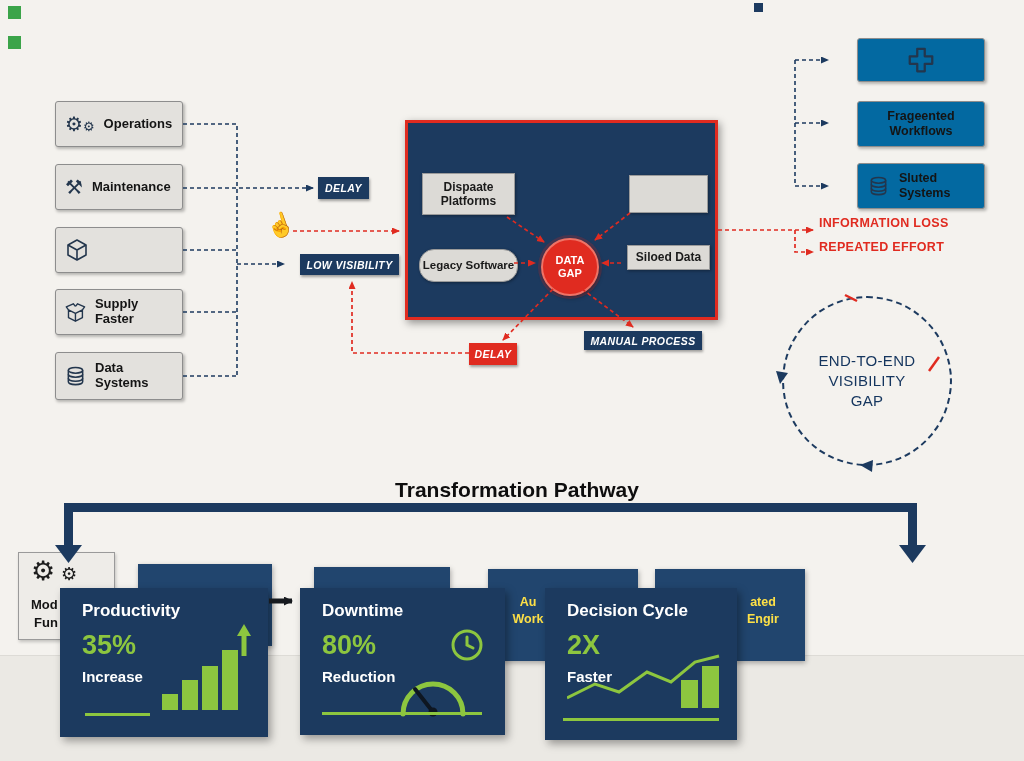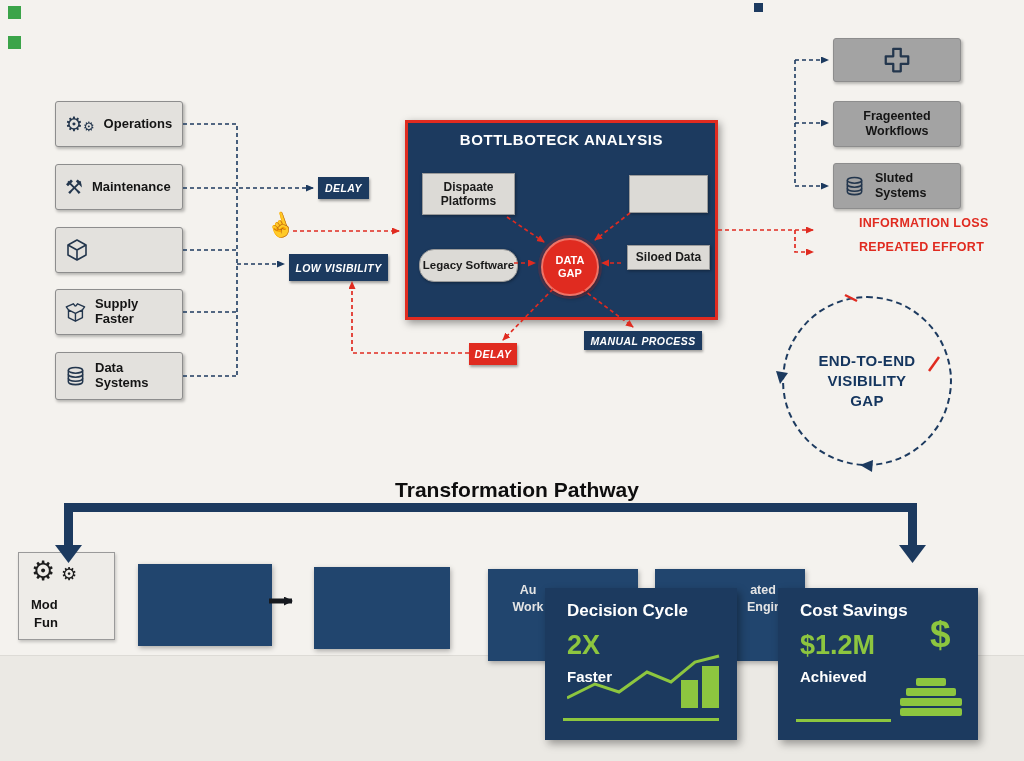--- a/index.html
+++ b/index.html
@@ -35,48 +35,48 @@
                 display:flex; align-items:center; justify-content:center; text-align:center;
                 color:#ffffff; font-weight:bold; font-size:11px; line-height:1.15;
                 box-shadow:0 0 0 3px rgba(224,43,32,.22), 1px 2px 4px rgba(0,0,0,.4); }
 
   .badge { position:absolute; display:flex; align-items:center; justify-content:center;
            color:#ffffff; font-weight:bold; font-size:10.5px; letter-spacing:.4px;
            box-shadow:1px 1.5px 2.5px rgba(0,0,0,.35);font-style:italic; }
   .badge.navy { background:#1c3a5f; }
   .badge.red  { background:#e02b20; }
 
-  .out-box { position:absolute; left:833px; width:128px; background:#a3a3a3;
+  .out-box { position:absolute; left:857px; width:128px; background:#0369a1;
              border:1.5px solid #8d8d8d; border-radius:3px;
              box-shadow:1.5px 2px 3px rgba(0,0,0,.25);
              display:flex; align-items:center; padding:0 10px; }
   .out-label { font-weight:bold; font-size:12.5px; color:#141414; line-height:1.2; }
-  .warning { position:absolute; color:#e02b20; font-weight:bold; font-size:12.5px; letter-spacing:.3px;margin-left:40px; }
+  .warning { position:absolute; color:#e02b20; font-weight:bold; font-size:12.5px; letter-spacing:.3px; }
 
   .cycle { position:absolute; left:782px; top:296px; width:170px; height:170px;
            border:2px dashed #1c3a5f; border-radius:50%;
            display:flex; align-items:center; justify-content:center; text-align:center;
-           color:#14355e; font-weight:bold; font-size:15px; line-height:1.35; letter-spacing:.3px; }
+           color:#14355e; font-weight:normal; font-size:15px; line-height:1.35; letter-spacing:.3px; }
 
   .hand { position:absolute; left:266px; top:212px; font-size:23px; color:#2b2b2b;
           transform:rotate(-18deg); }
 
   .pathway-title { position:absolute; left:332px; top:478px; width:370px; text-align:center;
                    font-weight:bold; font-size:21px; color:#0e0e0e; }
 
   .side-box { position:absolute; left:18px; top:552px; width:97px; height:88px;
               background:#eeece8; border:1.5px solid #9a9a9a;
               box-shadow:1px 2px 3px rgba(0,0,0,.2); z-index:0; }
   .side-gear-lg { position:absolute; left:12px; top:2px; font-size:27px; color:#1d1d1d; }
   .side-gear-sm { position:absolute; left:42px; top:10px; font-size:18px; color:#1d1d1d; }
   .side-line { position:absolute; font-weight:bold; font-size:13px; color:#141414; }
 
   .back-card { position:absolute; background:#21456e; box-shadow:1px 2px 5px rgba(0,0,0,.3); z-index:1; }
-  .fragment { position:absolute; color:#e5e5e5; font-weight:bold; font-size:12.5px;
-              line-height:1.35; width:60px; text-align:center; }
+  .fragment { position:absolute; color:#fde047; font-weight:bold; font-size:12.5px;
+              line-height:1.35; width:60px; text-align:center;margin-top:12px; }
 
   .card { position:absolute; background:#1c3a5f; box-shadow:3px 4px 8px rgba(0,0,0,.35); z-index:2; }
   .card-title   { position:absolute; left:22px; top:13px; color:#ffffff; font-weight:bold; font-size:17px; }
   .card-value   { position:absolute; left:22px; top:42px; color:#8dc63f; font-weight:bold; font-size:27px; }
   .card-caption { position:absolute; left:22px; top:80px; color:#ffffff; font-weight:bold; font-size:15px; }
   .card-underline { position:absolute; height:3px; background:#8dc63f; }
   .dollar-glyph { position:absolute; color:#8dc63f; font-weight:bold; font-size:37px; }
 
   .overlay { position:absolute; left:0; top:0; z-index:10; pointer-events:none; }
 </style>
@@ -120,32 +120,31 @@
       <ellipse cx="11" cy="4.5" rx="7.5" ry="3"></ellipse>
       <path d="M3.5 4.5 V16.5 a7.5 3 0 0 0 15 0 V4.5"></path>
       <path d="M3.5 8.7 a7.5 3 0 0 0 15 0"></path>
       <path d="M3.5 12.9 a7.5 3 0 0 0 15 0"></path>
     </svg>
     <span class="src-label prewrap">Data
 Systems</span>
   </div>
 
   <div class="analysis-box">
-    <div class="analysis-title">BOTTLBOTECK ANALYSIS</div>
     <div class="node prewrap" style="left:14px; top:50px; width:93px; height:42px;">Dispaate
 Platforms</div>
     <div class="node" style="left:221px; top:52px; width:79px; height:38px;"></div>
     <div class="node" style="left:11px; top:126px; width:99px; height:33px; font-size:11.5px;border-radius:15px;">Legacy Software</div>
     <div class="node" style="left:219px; top:122px; width:83px; height:25px;">Siloed Data</div>
     <div class="gap-circle prewrap">DATA
 GAP</div>
   </div>
 
   <div class="badge navy" style="left:318px; top:177px; width:51px; height:22px;">DELAY</div>
-  <div class="badge navy" style="left:289px; top:254px; width:99px; height:27px;">LOW VISIBILITY</div>
+  <div class="badge navy" style="left:300px; top:254px; width:99px; height:21px;">LOW VISIBILITY</div>
   <div class="badge red" style="left:469px; top:343px; width:48px; height:22px;">DELAY</div>
   <div class="badge navy" style="left:584px; top:331px; width:118px; height:19px;">MANUAL PROCESS</div>
 
   <div class="hand">☝</div>
 
   <div class="out-box" style="top:38px; height:44px; justify-content:center;">
     <svg width="30" height="30" viewBox="0 0 24 24" fill="none" stroke="#23364d" stroke-width="1.8" stroke-linejoin="round">
       <path d="M9 3 H15 V9 H21 V15 H15 V21 H9 V15 H3 V9 H9 Z"></path>
     </svg>
   </div>
@@ -184,47 +183,63 @@
   <div class="back-card" style="left:314px; top:567px; width:136px; height:82px;"></div>
   <div class="back-card" style="left:488px; top:569px; width:150px; height:92px;">
     <div class="fragment prewrap" style="left:10px; top:13px;">Au
 Work</div>
   </div>
   <div class="back-card" style="left:655px; top:569px; width:150px; height:92px;">
     <div class="fragment prewrap" style="left:78px; top:13px;">ated
 Engir</div>
   </div>
 
-
+  <div class="card" style="left:60px; top:588px; width:208px; height:149px;">
+    <div class="card-title">Productivity</div>
+    <div class="card-value">35%</div>
+    <div class="card-caption">Increase</div>
+    <svg style="position:absolute; right:10px; top:34px;" width="120" height="92" viewBox="0 0 120 92">
+      <rect x="24" y="72" width="16" height="16" fill="#8dc63f"></rect>
+      <rect x="44" y="58" width="16" height="30" fill="#8dc63f"></rect>
+      <rect x="64" y="44" width="16" height="44" fill="#8dc63f"></rect>
+      <rect x="84" y="28" width="16" height="60" fill="#8dc63f"></rect>
+      <line x1="106" y1="34" x2="106" y2="12" stroke="#8dc63f" stroke-width="5"></line>
+      <polygon points="99,14 113,14 106,2" fill="#8dc63f"></polygon>
+    </svg>
+    <div class="card-underline" style="left:25px; bottom:21px; width:65px;"></div>
+  </div>
+
+  <div class="card" style="left:300px; top:588px; width:205px; height:147px;">
+    <div class="card-title">Downtime</div>
+    <div class="card-value">80%</div>
+    <div class="card-caption">Reduction</div>
+    <svg style="position:absolute; left:150px; top:40px;" width="34" height="34" viewBox="0 0 34 34" fill="none" stroke="#8dc63f" stroke-width="3">
+      <circle cx="17" cy="17" r="14"></circle>
+      <path d="M17 9 V17 L23 20" stroke-linecap="round"></path>
+    </svg>
+    <svg style="position:absolute; left:95px; top:88px;" width="76" height="42" viewBox="0 0 76 42">
+      <path d="M8 38 A30 30 0 0 1 68 38" fill="none" stroke="#8dc63f" stroke-width="5" stroke-linecap="round"></path>
+      <line x1="38" y1="36" x2="20" y2="13" stroke="#0e1621" stroke-width="4" stroke-linecap="round"></line>
+      <circle cx="38" cy="36" r="4.5" fill="#0e1621"></circle>
+    </svg>
+    <div class="card-underline" style="left:22px; bottom:20px; width:160px;"></div>
+  </div>
 
   <div class="card" style="left:545px; top:588px; width:192px; height:152px;">
     <div class="card-title">Decision Cycle</div>
     <div class="card-value">2X</div>
     <div class="card-caption">Faster</div>
     <svg style="position:absolute; left:22px; top:66px;" width="156" height="56" viewBox="0 0 156 56">
       <rect x="114" y="26" width="17" height="28" fill="#8dc63f"></rect>
       <rect x="135" y="12" width="17" height="42" fill="#8dc63f"></rect>
       <polyline points="0,44 28,30 52,38 80,18 104,28 128,8 152,2" fill="none" stroke="#8dc63f" stroke-width="3"></polyline>
     </svg>
     <div class="card-underline" style="left:18px; bottom:19px; width:156px;"></div>
   </div>
 
-  <div class="card" style="left:778px; top:588px; width:200px; height:152px;">
-    <div class="card-title">Cost Savings</div>
-    <div class="card-value">$1.2M</div>
-    <div class="card-caption">Achieved</div>
-    <div class="dollar-glyph" style="left:152px; top:26px;">$</div>
-    <svg style="position:absolute; left:118px; top:86px;" width="70" height="44" viewBox="0 0 70 44">
-      <rect x="20" y="4" width="30" height="8" rx="2" fill="#8dc63f"></rect>
-      <rect x="10" y="14" width="50" height="8" rx="2" fill="#8dc63f"></rect>
-      <rect x="4" y="24" width="62" height="8" rx="2" fill="#8dc63f"></rect>
-      <rect x="4" y="34" width="62" height="8" rx="2" fill="#8dc63f"></rect>
-    </svg>
-    <div class="card-underline" style="left:18px; bottom:18px; width:95px;"></div>
-  </div>
 
   <svg class="overlay" width="1024" height="761" viewBox="0 0 1024 761">
     <defs>
       <marker id="an" markerUnits="userSpaceOnUse" markerWidth="10" markerHeight="10" refX="7" refY="3.5" orient="auto">
         <path d="M0 0 L8 3.5 L0 7 Z" fill="#1c3a5f"></path>
       </marker>
       <marker id="ar" markerUnits="userSpaceOnUse" markerWidth="10" markerHeight="10" refX="7" refY="3.5" orient="auto">
         <path d="M0 0 L8 3.5 L0 7 Z" fill="#e02b20"></path>
       </marker>
       <marker id="ad" markerUnits="userSpaceOnUse" markerWidth="12" markerHeight="12" refX="8" refY="4.5" orient="auto">

